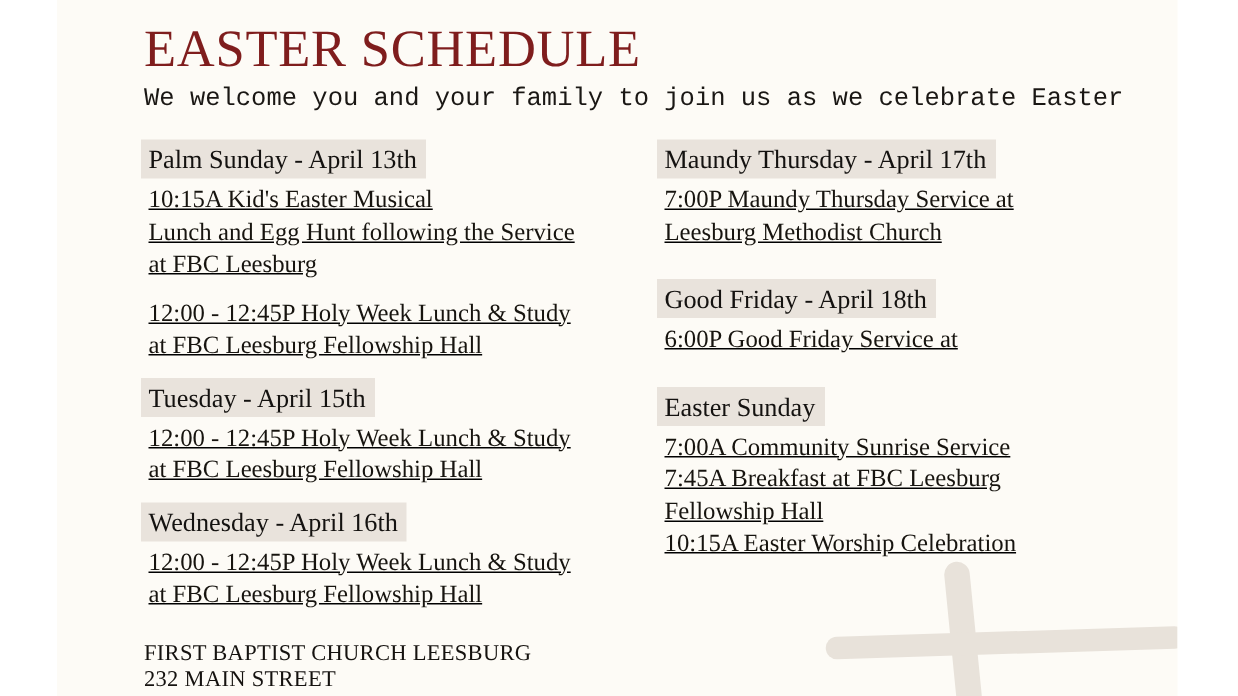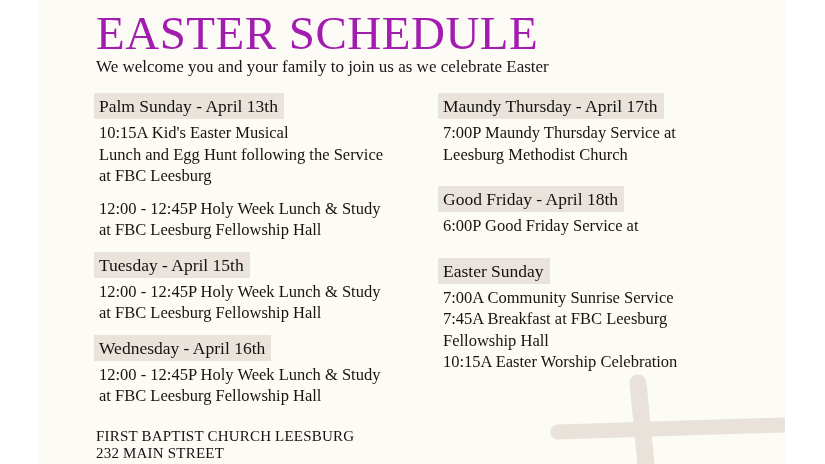--- a/index.html
+++ b/index.html
@@ -40,45 +40,45 @@
 
   .title-block {
     position: absolute;
     left: 58px;
     top: -42px;
     width: 660px;
   }
   .title-line {
     font-family: "Liberation Serif", serif;
     font-weight: 400;
-    font-size: 47px;
+    font-size: 35px;
     line-height: 50px;
     letter-spacing: 0.5px;
-    color: #a21caf;
+    color: #7f1d1d;
     white-space: nowrap;
   }
   .subtitle {
     position: absolute;
     left: 58px;
     top: 56px;
-    font-family: Liberation Serif, serif;
+    font-family: Liberation Mono, monospace;
     font-size: 17px;
     line-height: 21px;
     color: #1a1714;
     white-space: nowrap;
   }
 
   .col {
     position: absolute;
     top: 93px;
   }
   .col-left  { left: 56px;  width: 360px; }
   .col-right { left: 400px; width: 330px; }
 
-  .entry { margin-bottom: 11px; }
+  .entry { margin-bottom: 11px; text-decoration: underline; }
   .entry:last-child { margin-bottom: 0; }
 
   .entry-heading {
     display: inline-block;
     background: #e9e3dc;
     color: #141210;
     font-family: "Liberation Serif", serif;
     font-size: 17.5px;
     line-height: 24px;
     padding: 1px 6px 1px 5px;

